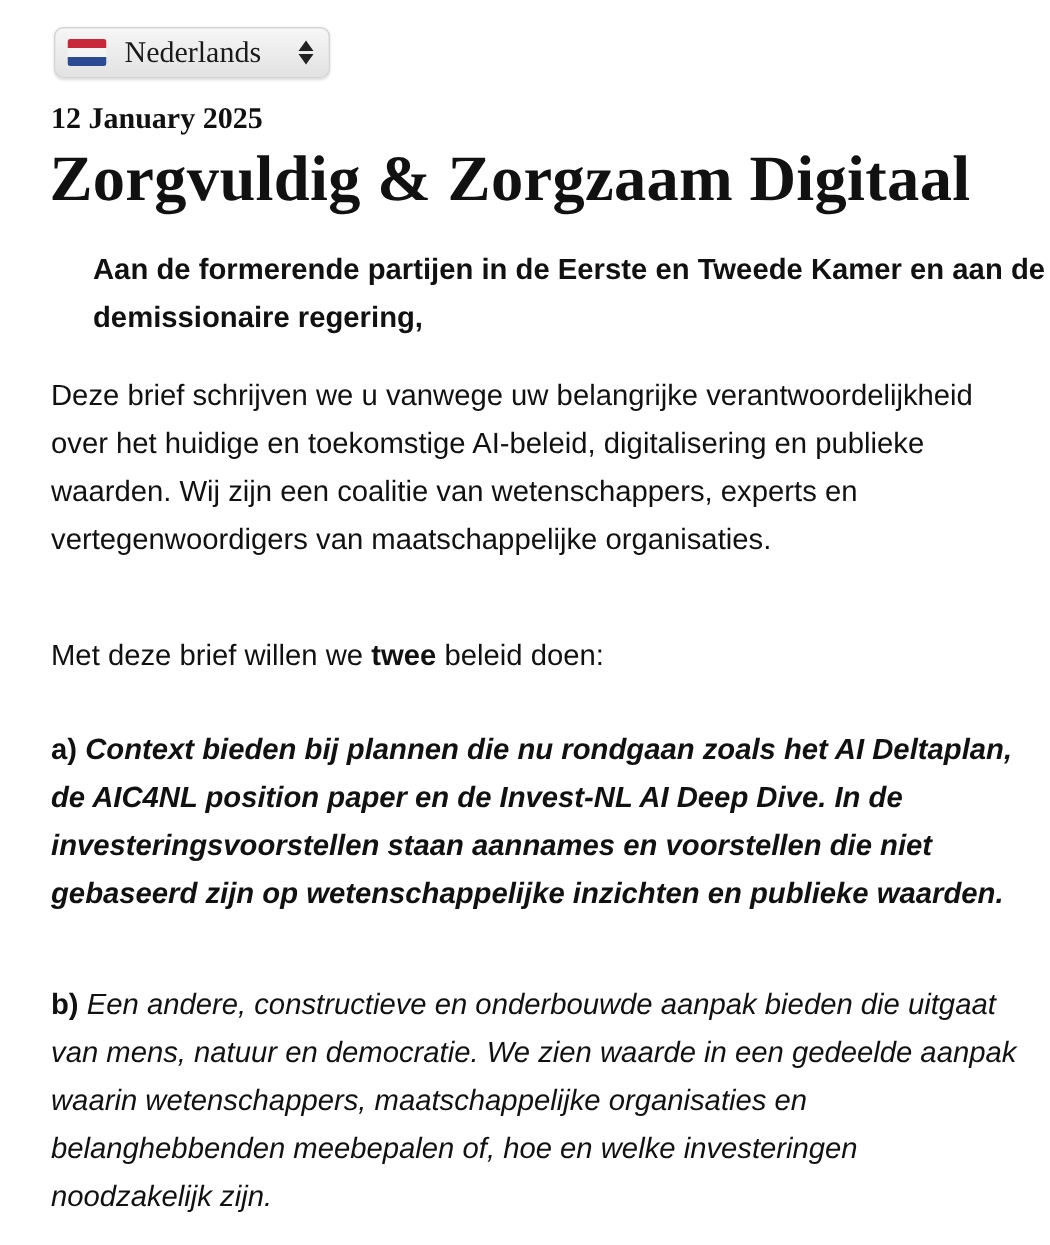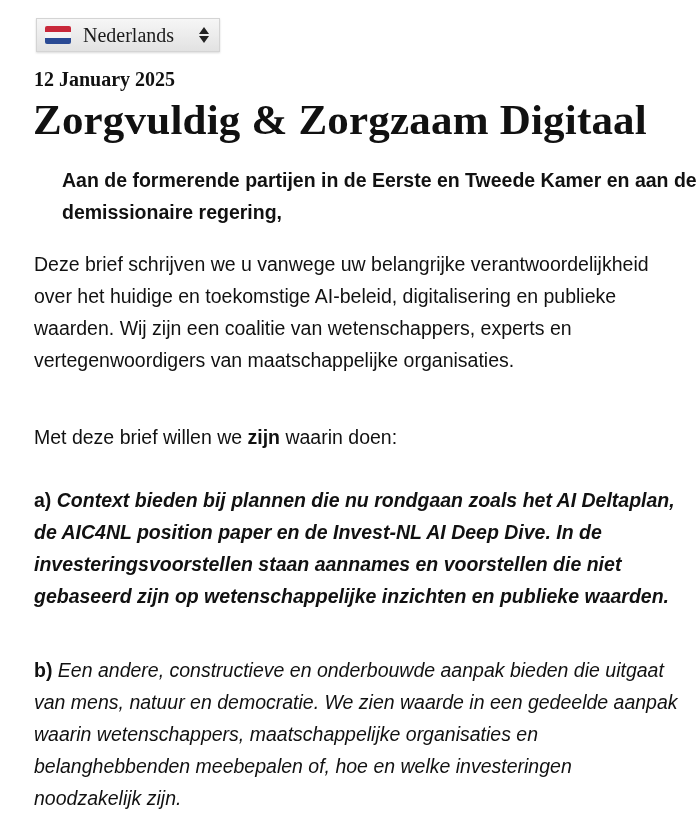--- a/index.html
+++ b/index.html
@@ -1,19 +1,19 @@
 <!DOCTYPE html>
 <html><head>
   <meta charset="utf-8">
   <style>
     html, body { margin: 0; padding: 0; background: #ffffff; }
     body { width: 700px; height: 830px; overflow: hidden; position: relative; color: #111111; }
     .lang-select {
       position: absolute; left: 36px; top: 18px; width: 184px; height: 34px;
-      box-sizing: border-box; border-radius: 0;
+      box-sizing: border-box; border-radius: 6px;
       background: linear-gradient(#f6f6f6, #e2e2e2);
       border: 1px solid #d4d4d4;
       box-shadow: 0 1px 2px rgba(0,0,0,0.15);
       display: flex; align-items: center; padding: 0 8px 0 8px;
       font-family: "Liberation Serif", serif; font-size: 20px; color: #1a1a1a;
       cursor: pointer;
     }
     .flag { width: 26px; height: 18px; display: inline-block; margin-right: 12px; border-radius: 2px; overflow: hidden; }
     .flag span { display: block; height: 6px; }
     .flag .r { background: #c8283a; }
@@ -61,17 +61,17 @@
 </div>
 
 <div class="date">12 January 2025</div>
 
 <h1 class="title">Zorgvuldig &amp; Zorgzaam Digitaal</h1>
 
 <p class="body-text salutation">Aan de formerende partijen in de Eerste en Tweede Kamer en aan de demissionaire regering,</p>
 
 <p class="body-text p1">Deze brief schrijven we u vanwege uw belangrijke verantwoordelijkheid over het huidige en toekomstige AI-beleid, digitalisering en publieke waarden. Wij zijn een coalitie van wetenschappers, experts en vertegenwoordigers van maatschappelijke organisaties.</p>
 
-<p class="body-text p2"><span>Met deze brief willen we </span><strong>zijn</strong><span> waarin doen:</span></p>
+<p class="body-text p2"><span>Met deze brief willen we </span><strong>twee</strong><span> beleid doen:</span></p>
 
 <p class="body-text p3"><strong>a)</strong> <em>Context bieden bij plannen die nu rondgaan zoals het AI Deltaplan, de AIC4NL position paper en de Invest-NL AI Deep Dive. In de investeringsvoorstellen staan aannames en voorstellen die niet gebaseerd zijn op wetenschappelijke inzichten en publieke waarden.</em></p>
 
 <p class="body-text p4"><strong>b)</strong> <em>Een andere, constructieve en onderbouwde aanpak bieden die uitgaat van mens, natuur en democratie. We zien waarde in een gedeelde aanpak waarin wetenschappers, maatschappelijke organisaties en belanghebbenden meebepalen of, hoe en welke investeringen noodzakelijk zijn.</em></p>
 
 </body></html>

